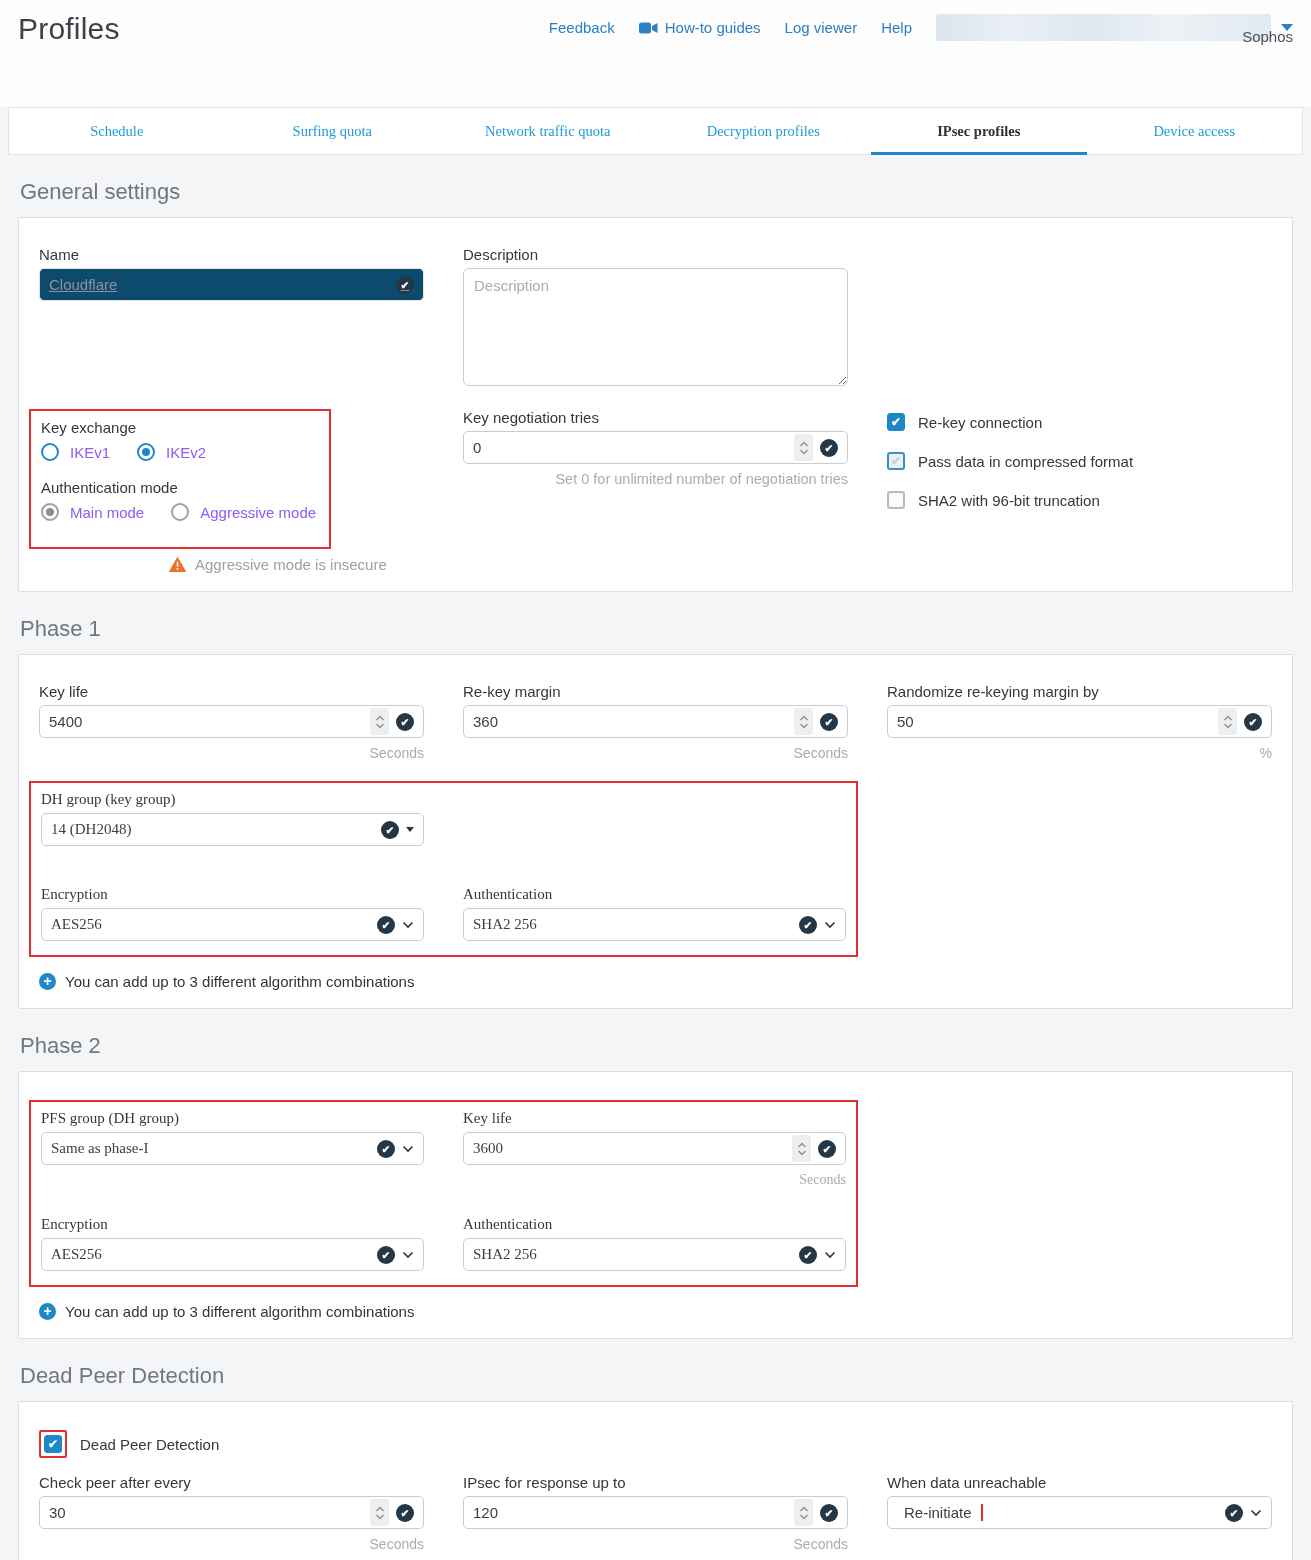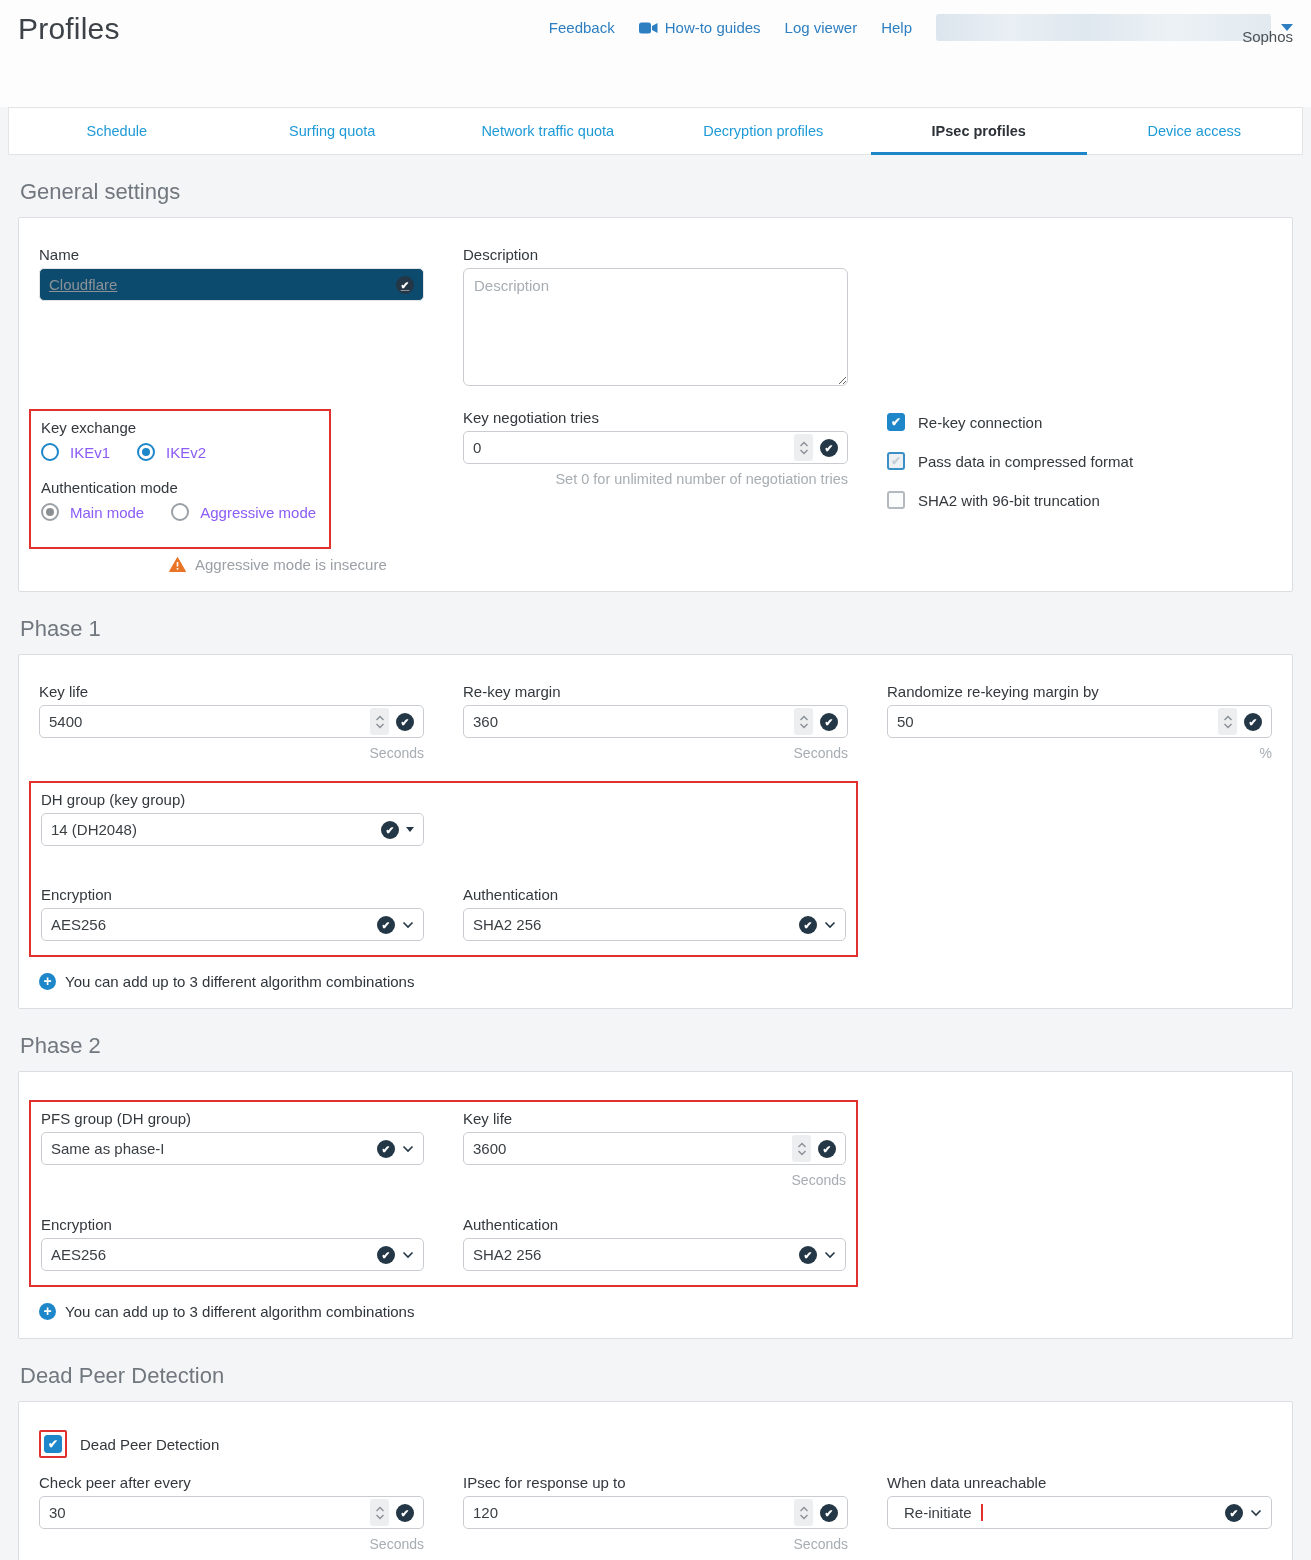--- a/index.html
+++ b/index.html
@@ -12,31 +12,31 @@
   .page-header { background:#fdfdfd; height:107px; position:relative; padding:12px 18px 0; }
   .page-title { font-size:30px; font-weight:400; color:#3c4248; letter-spacing:.2px; }
   .top-nav { position:absolute; top:14px; right:18px; display:flex; align-items:center; gap:24px; }
   .nav-link { color:#2e7fc1; font-size:15px; cursor:pointer; display:flex; align-items:center; gap:7px; }
   .account-pill { width:335px; height:27px; border-radius:3px;
     background:linear-gradient(90deg,#dce5ed 0%,#e9eff4 22%,#dfe8ef 45%,#ecf1f5 70%,#e2eaf0 100%); }
   .hdr-caret { width:0; height:0; border-left:6px solid transparent; border-right:6px solid transparent;
     border-top:7px solid #2e7fc1; margin-left:-14px; }
   .brand { position:absolute; top:28px; right:18px; color:#4a5056; font-size:15px; }
   
-  .tabbar { margin:0 8px; background:#fff; border:1px solid #e2e4e6; display:flex; height:48px; }
+  .tabbar { margin:0 8px; background:#fff; border:1px solid #e2e4e6; display:flex; height:48px;font-family:Liberation Serif, serif; }
   .tab { flex:1; display:flex; align-items:center; justify-content:center; position:relative;
     color:#1e9ad6; font-size:14.5px; cursor:pointer; }
   .tab.active { color:#2c3238; font-weight:700; }
   .tab.active::after { content:''; position:absolute; left:0; right:0; bottom:-1px; height:3px; background:#1d87c9; }
   
   .content { padding:0 18px; }
   h2.section-heading { font-size:22px; font-weight:400; color:#70777e; margin:24px 2px 12px; }
   .card { background:#fff; border:1px solid #dbdde0; border-radius:2px; padding:28px 20px 18px; }
   .grid3 { display:grid; grid-template-columns:repeat(3,1fr); column-gap:39px; }
-  .grid2 { display:grid; grid-template-columns:1fr 1fr; column-gap:39px; }
+  .grid2 { display:grid; grid-template-columns:1fr 1fr; column-gap:39px;font-family:Liberation Serif, serif; }
   .f-label { display:block; font-size:15px; color:#33383d; margin-bottom:5px; }
   .field { height:33px; border:1px solid #c9cdd1; border-radius:5px; background:#fff;
     display:flex; align-items:center; gap:7px; padding:0 9px; font-size:15px; color:#3a3f44; cursor:pointer; }
   .field .field-value { flex:1; white-space:nowrap; overflow:hidden; }
   .field.disabled { background:#0c4a6e; border-color:#e3e4e5; color:#8d9298;text-decoration:underline; }
   .unit { display:block; text-align:right; color:#a7adb2; font-size:14px; margin-top:7px; }
   .hint { display:block; text-align:right; color:#a7adb2; font-size:14.5px; margin-top:7px; }
   textarea.desc {
     width:100%; height:118px; border:1px solid #c9cdd1; border-radius:6px; padding:8px 10px;
     font-family:"Liberation Sans",sans-serif; font-size:15px; color:#3a3f44; resize:both; background:#fff;

